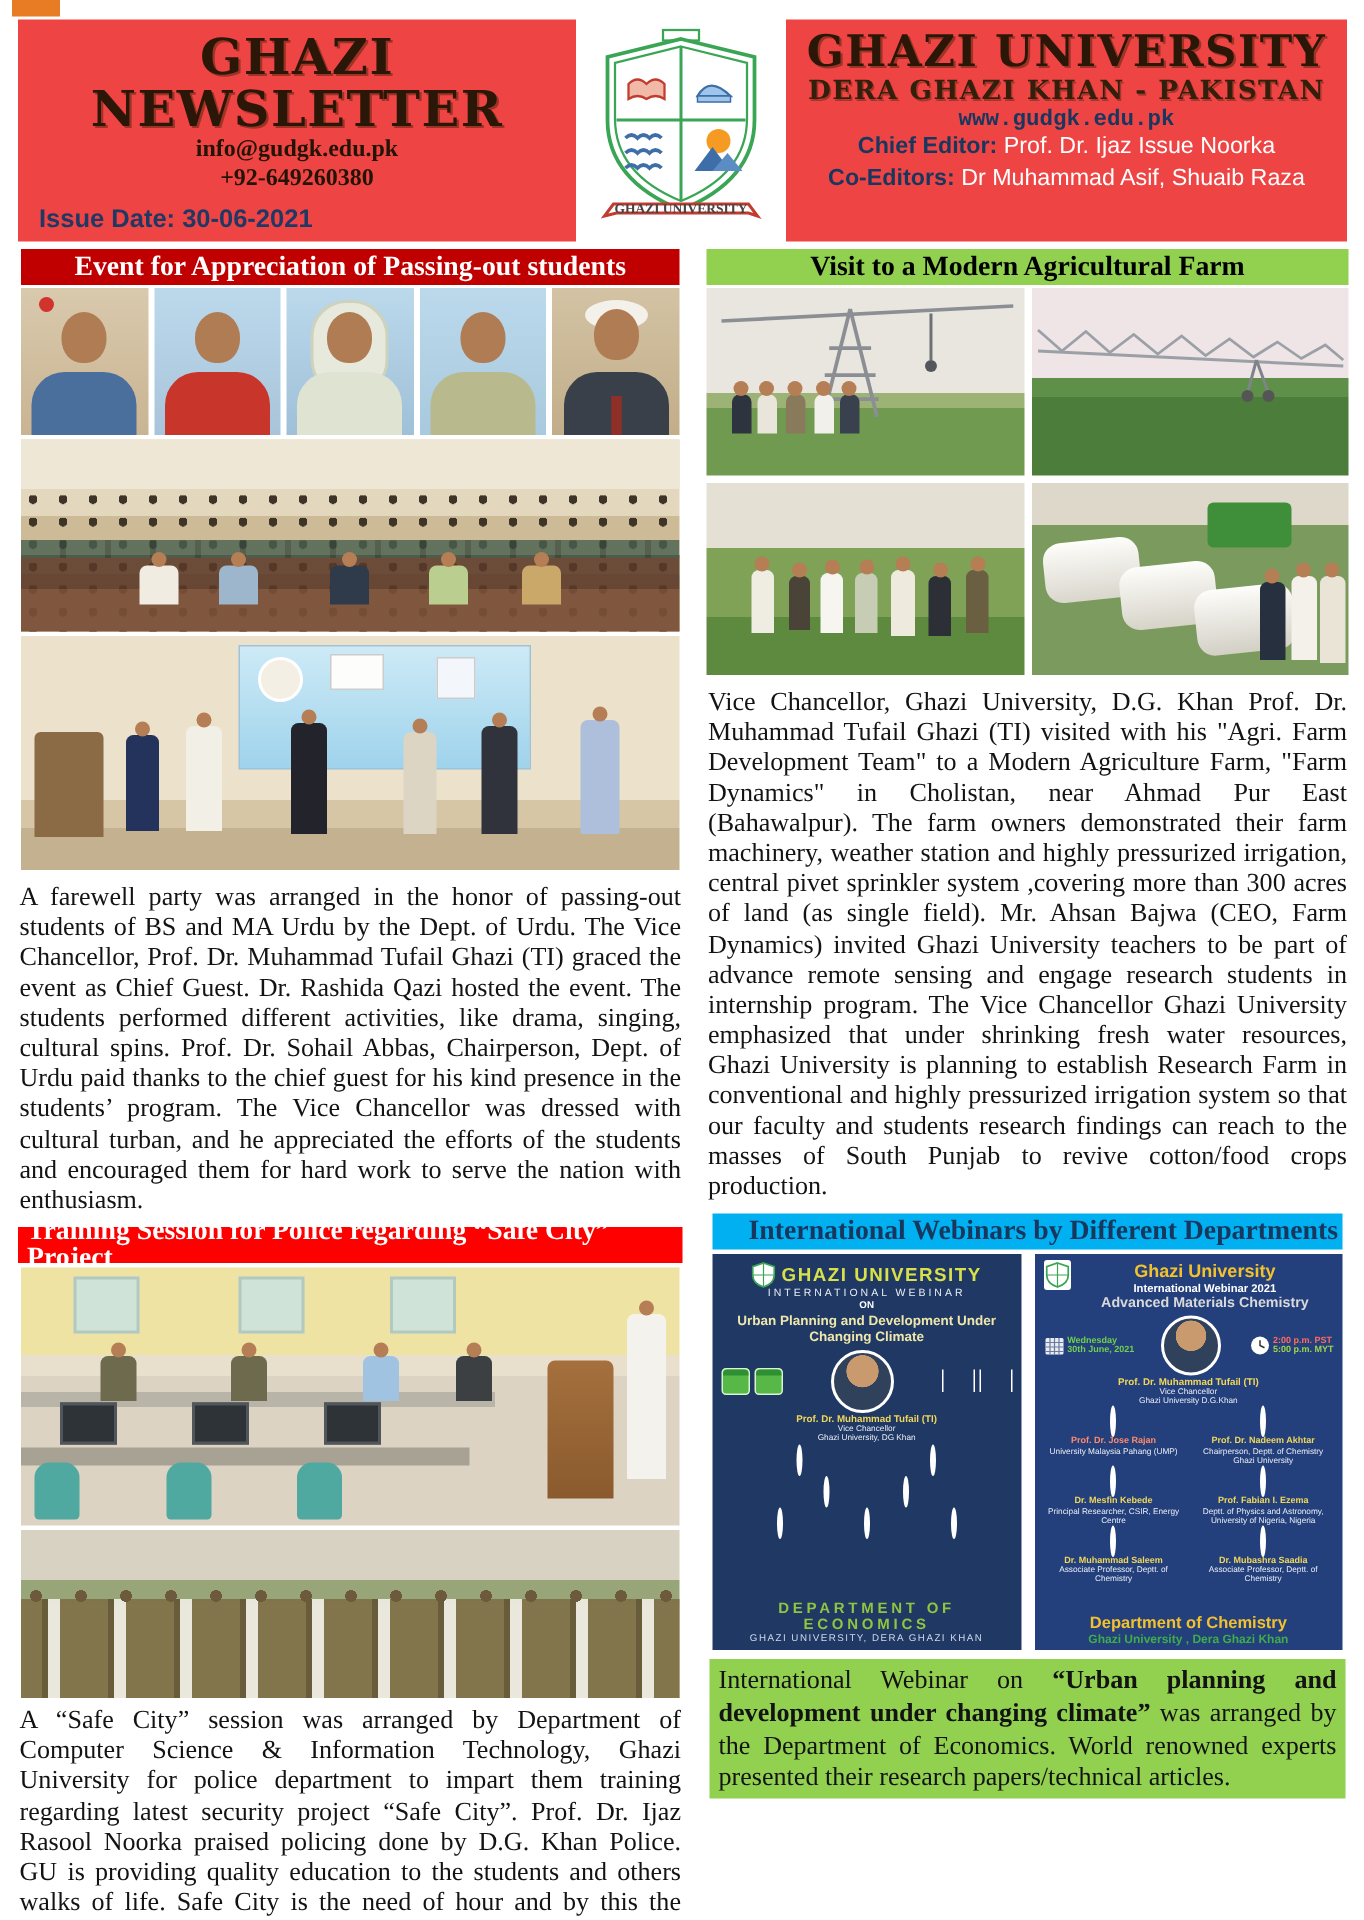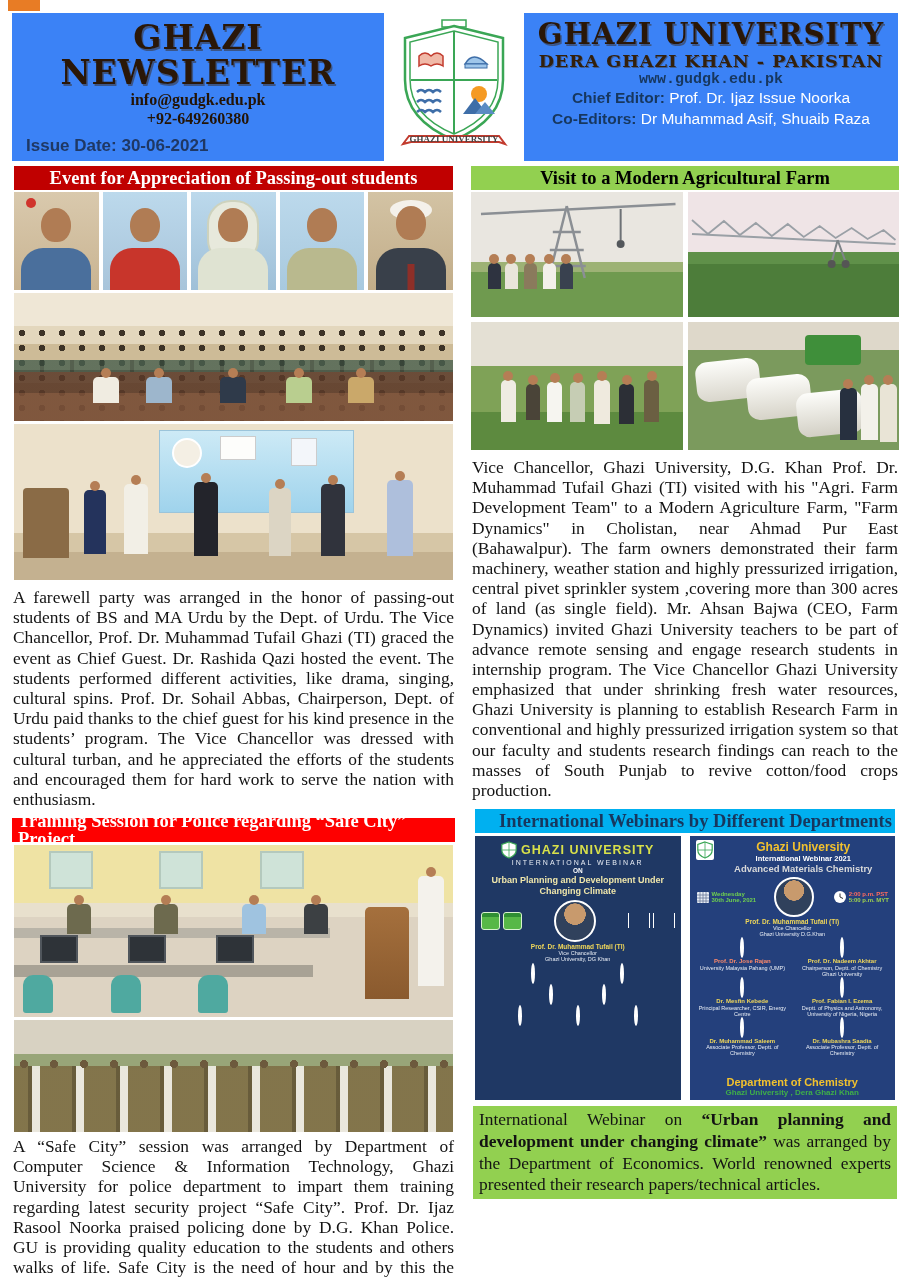--- a/index.html
+++ b/index.html
@@ -1,21 +1,21 @@
 <!DOCTYPE html>
 <html><head>
 <meta charset="utf-8">
 <style>
   html,body{margin:0;padding:0;background:#fff;}
   .page{width:909px;height:1280px;position:relative;background:#fff;font-family:"Liberation Serif",serif;overflow:hidden;}
 
   
   .corner-mark{position:absolute;left:8px;top:0;width:32px;height:11px;background:#e87c25;}
   .header{position:absolute;left:12px;top:13px;width:886px;height:148px;display:flex;}
-  .hpanel{background:#3b82f6;height:100%;box-sizing:border-box;}
+  .hpanel{background:#ef4444;height:100%;box-sizing:border-box;}
   .left-panel{width:372px;text-align:center;padding-top:8px;}
   .logo-card{width:136px;height:142px;background:#fff;border-radius:10px;margin:0 2px;display:flex;align-items:center;justify-content:center;align-self:flex-start;}
   .right-panel{flex:1;text-align:center;padding-top:6px;}
   .disp{font-family:"DejaVu Serif",serif;font-weight:bold;color:#2a1708;text-shadow:1.5px 1.5px 0 rgba(60,30,0,.45);}
   .nl-title{font-size:33px;letter-spacing:1px;line-height:1.05;}
   .uni-title{font-size:29px;letter-spacing:1px;line-height:1.05;}
   .hdr-contact{font-size:16px;font-weight:bold;color:#241405;line-height:1.2;}
   .hdr-left-meta{text-align:left;padding-left:14px;margin-top:6px;font-family:"Liberation Sans",sans-serif;font-weight:bold;font-size:17px;color:#1f3864;line-height:1.35;}
   .hdr-loc{font-family:"DejaVu Serif",serif;font-weight:bold;font-size:17.5px;color:#33200c;letter-spacing:1px;text-shadow:1px 1px 0 rgba(60,30,0,.4);margin-top:2px;}
   .hdr-web{font-size:15px;font-weight:bold;color:#17375e;font-family:Liberation Mono, monospace;}
@@ -301,20 +301,24 @@
           <div class="avrow" style="padding:0 44px;">
             <span><span class="av" style="width:27px;height:27px;"></span><span class="cb"></span><span class="cbw"></span></span>
             <span><span class="av" style="width:27px;height:27px;"></span><span class="cb"></span><span class="cbw"></span></span>
           </div>
           <div class="avrow" style="padding:0 10px;">
             <span><span class="av" style="width:26px;height:26px;"></span><span class="cb"></span><span class="cbw"></span></span>
             <span><span class="av" style="width:26px;height:26px;"></span><span class="cb"></span><span class="cbw"></span></span>
             <span><span class="av" style="width:26px;height:26px;"></span><span class="cb"></span><span class="cbw"></span></span>
           </div>
 
+          <div style="position:absolute;left:0;right:0;bottom:4px;">
+            <div style="font-size:10px;font-weight:bold;color:#8dc63f;letter-spacing:2.5px;">DEPARTMENT OF ECONOMICS</div>
+            <div style="font-size:6.5px;color:#cfd8e8;letter-spacing:1px;">GHAZI UNIVERSITY, DERA GHAZI KHAN</div>
+          </div>
         </div>
 
         <div class="poster poster-chem">
           <div style="display:flex;align-items:flex-start;gap:4px;">
             <svg width="16" height="18" viewBox="0 0 20 22" style="background:#fff;border-radius:2px;padding:1px;">
               <path d="M10 1 L19 4 V11 Q19 18 10 21 Q1 18 1 11 V4 Z" fill="#fff" stroke="#3aa655" stroke-width="1.5"></path>
               <line x1="10" y1="1" x2="10" y2="21" stroke="#3aa655"></line>
                 <line x1="1" y1="11" x2="19" y2="11" stroke="#3aa655"></line>
             </svg>
             <div style="flex:1;">

